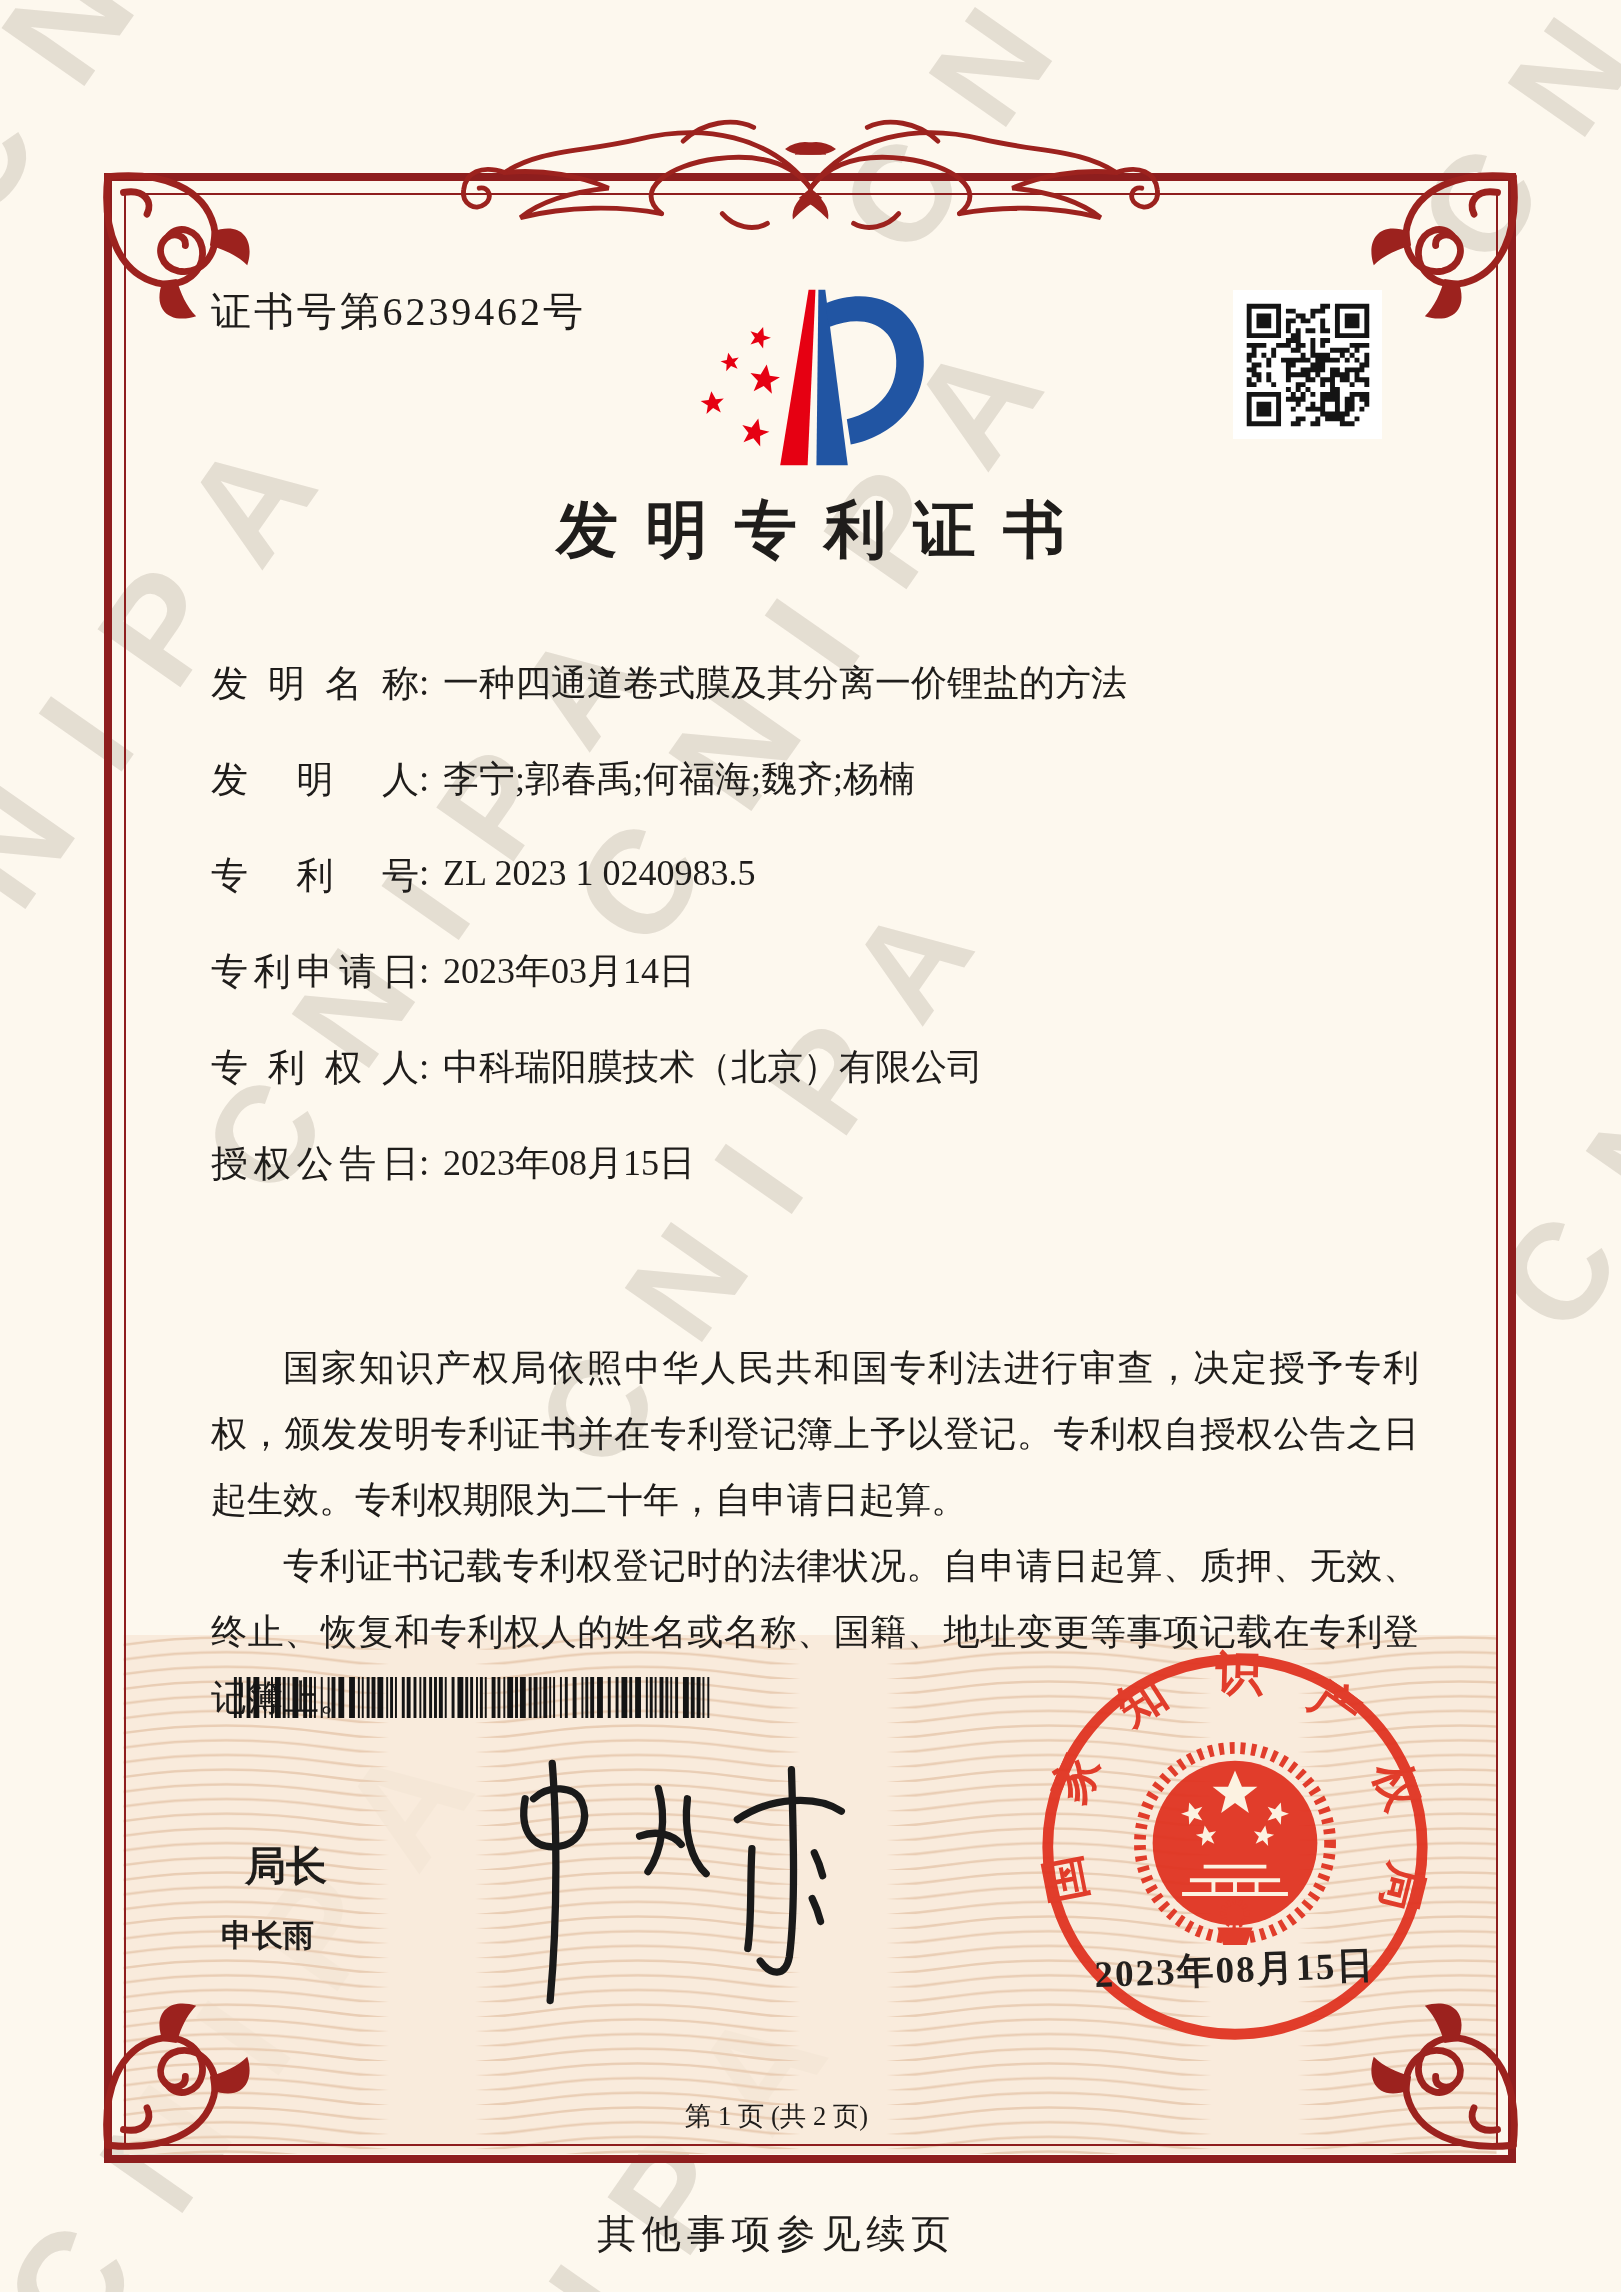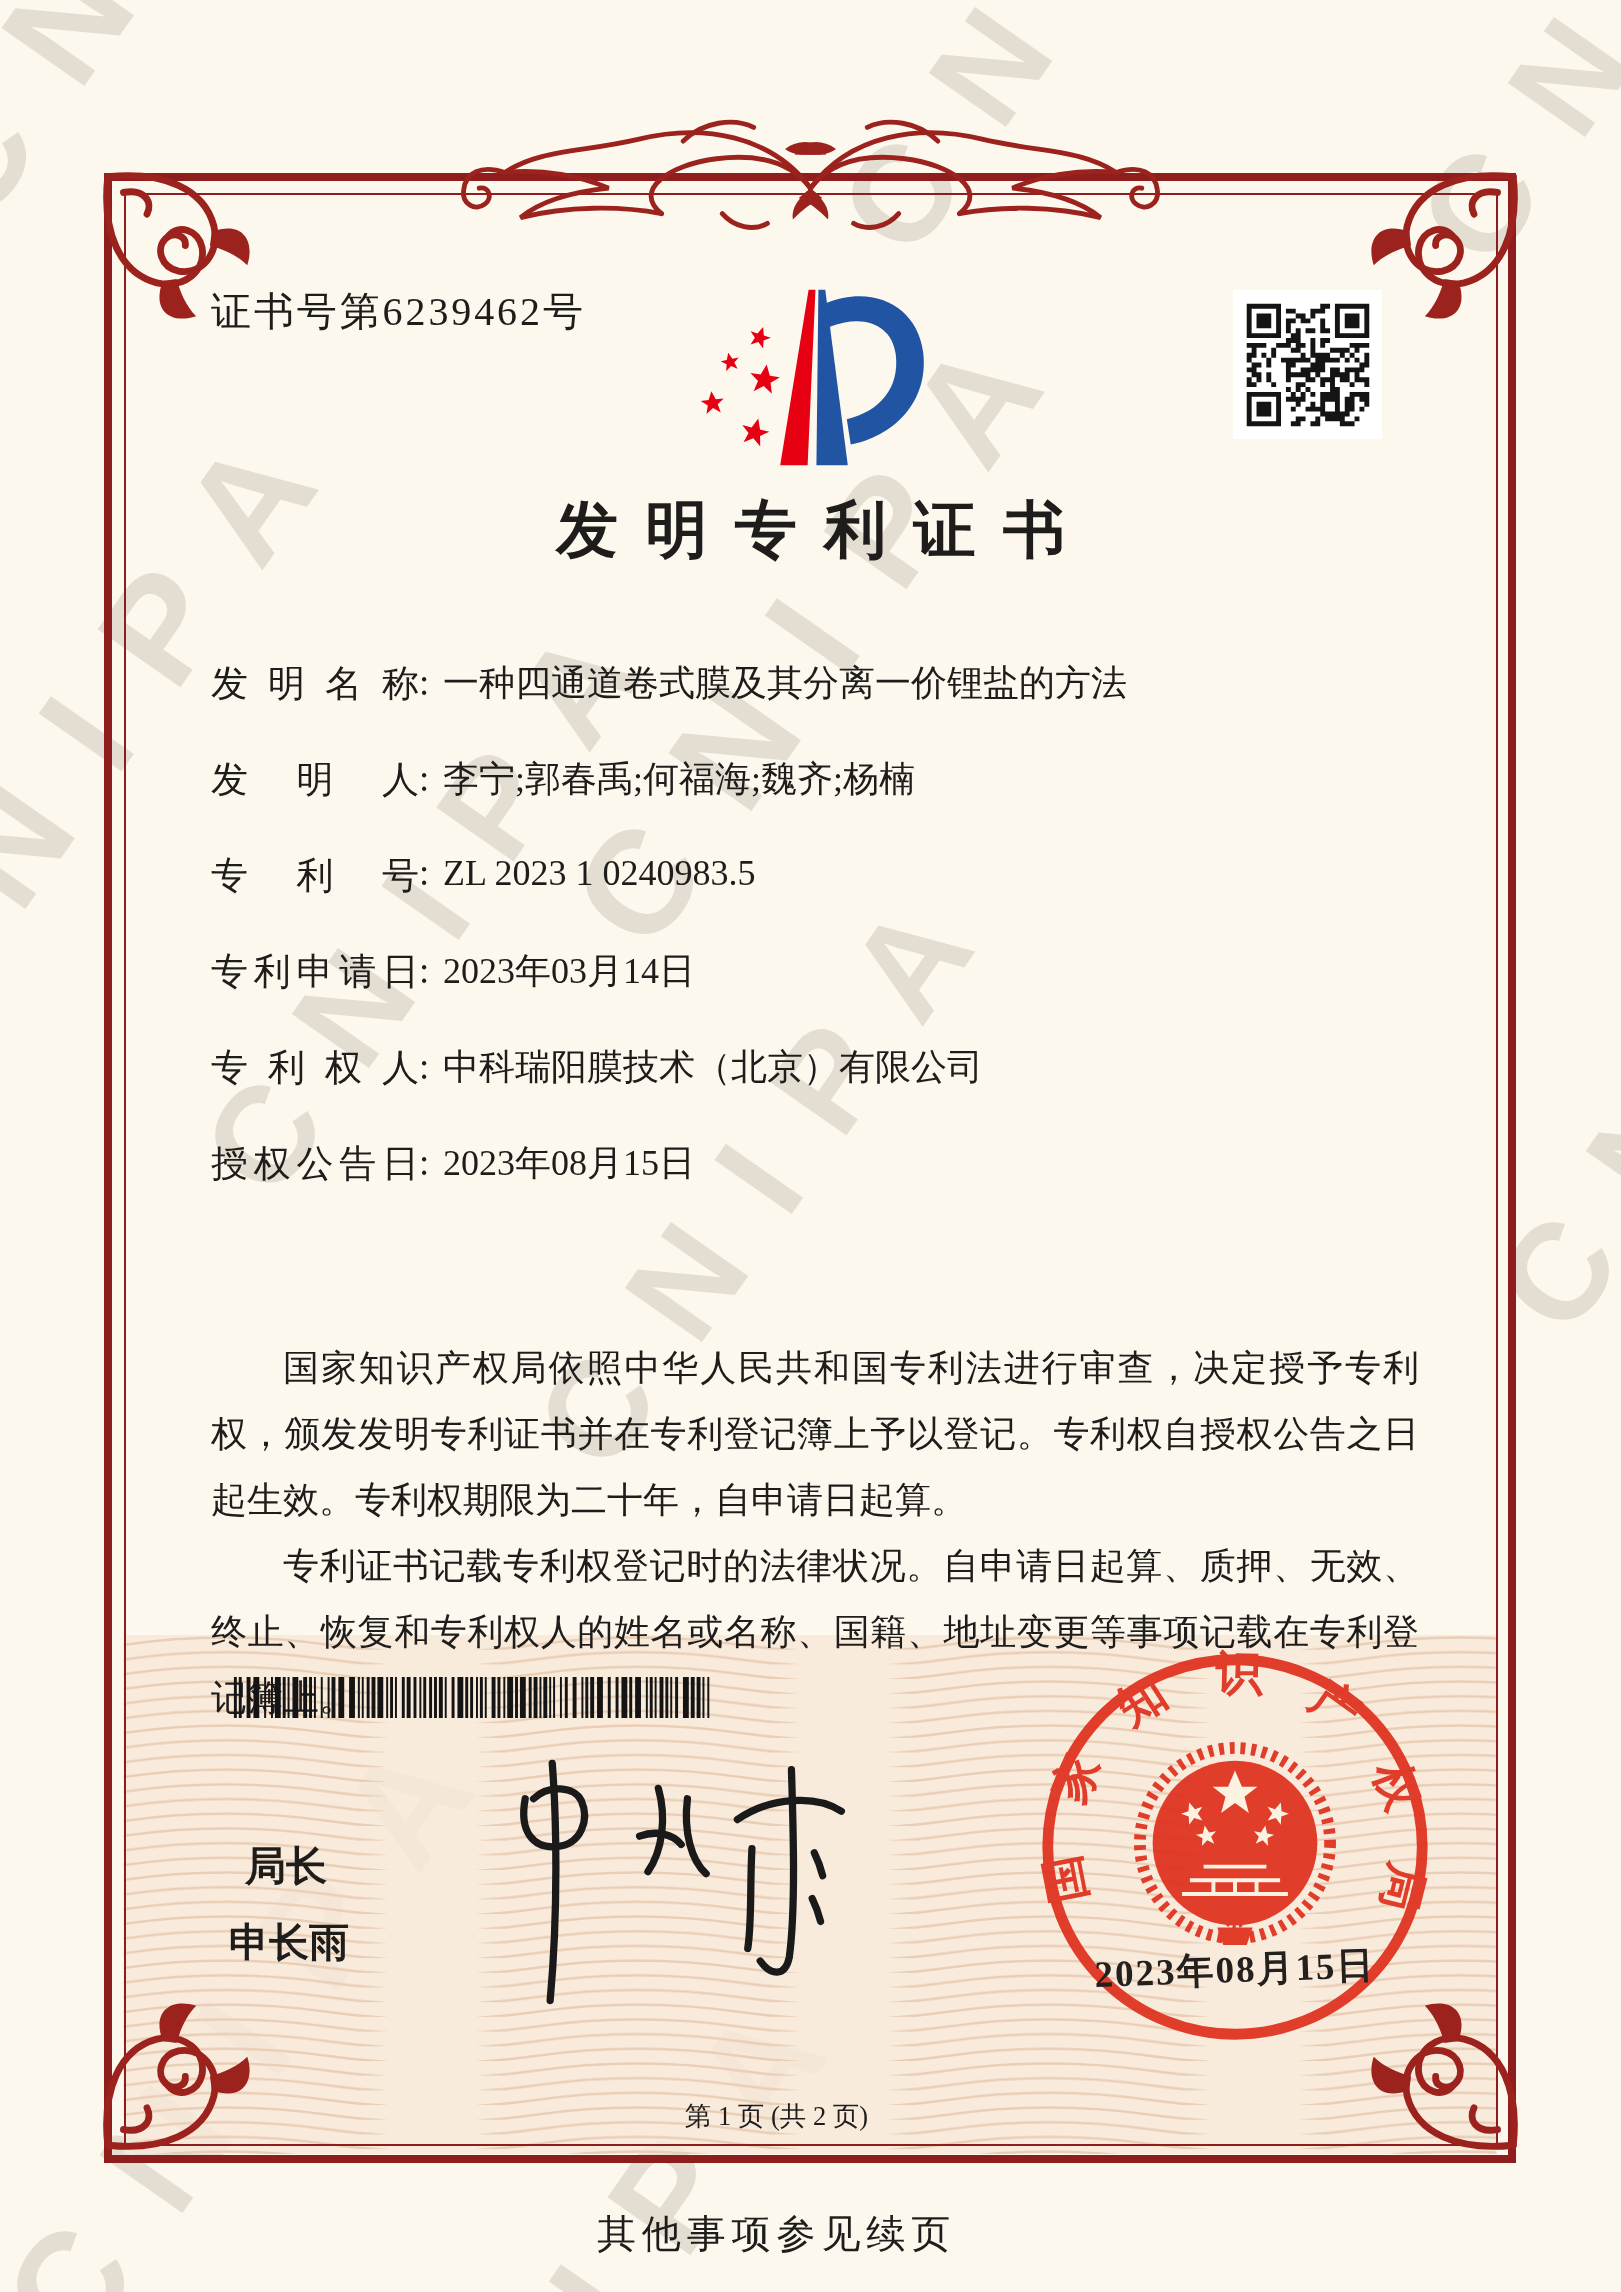--- a/index.html
+++ b/index.html
@@ -25,21 +25,21 @@
          letter-spacing:27.4px;text-indent:27.4px;}
   .fields{left:211px;top:659px;width:1235px;font-size:37px;}
   .frow{position:relative;height:96px;}
   .flabel{display:inline-block;width:208px;text-align:justify;text-align-last:justify;vertical-align:top;}
   .fcolon{display:inline-block;}
   .fvalue{font-size:36px;padding-left:13.7px;}
   .gcell2{position:absolute;left:612px;top:0;}
   .paras{left:211px;top:1335px;width:1208px;font-size:36px;line-height:66px;text-align:justify;z-index:4;}
   .paras p{margin:0;text-indent:2em;}
   .issuer-title{left:229px;top:1839px;font-size:41px;font-family:"Liberation Sans","DejaVu Sans",sans-serif;font-weight:600;z-index:5;margin-left:16px;}
-  .issuer-name{left:229px;top:1915px;font-size:40px;font-family:"Liberation Sans","DejaVu Sans",sans-serif;font-weight:600;z-index:5;}
+  .issuer-name{left:221px;top:1915px;font-size:31px;font-family:"Liberation Sans","DejaVu Sans",sans-serif;font-weight:600;z-index:5;}
   .seal-date{left:1035px;top:1945px;width:400px;text-align:center;font-size:37px;font-weight:bold;
              color:#23201e;transform:rotate(-2deg);z-index:6;letter-spacing:2px;}
   .pageno{left:0;right:0;top:2098px;text-align:center;font-size:26.5px;transform:translateX(-34px);z-index:4;}
   .footer-note{left:0;right:0;top:2207px;text-align:center;font-size:39px;letter-spacing:5.9px;
                transform:translateX(-34px);z-index:4;}
   .fill-seal{fill:var(--seal);} .stroke-seal{stroke:var(--seal);}
   .orn-s{stroke:var(--orn);fill:none;stroke-linecap:round;}
   .orn-f{fill:var(--orn);}
   svg{display:block;}
 </style>

